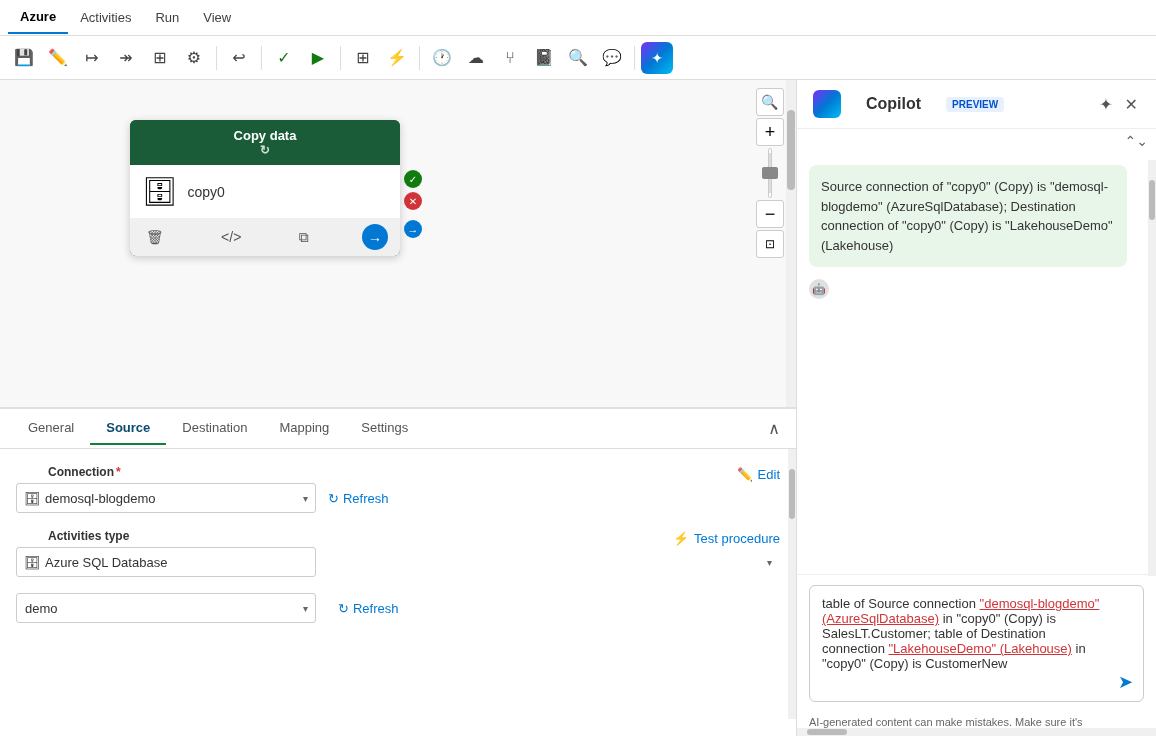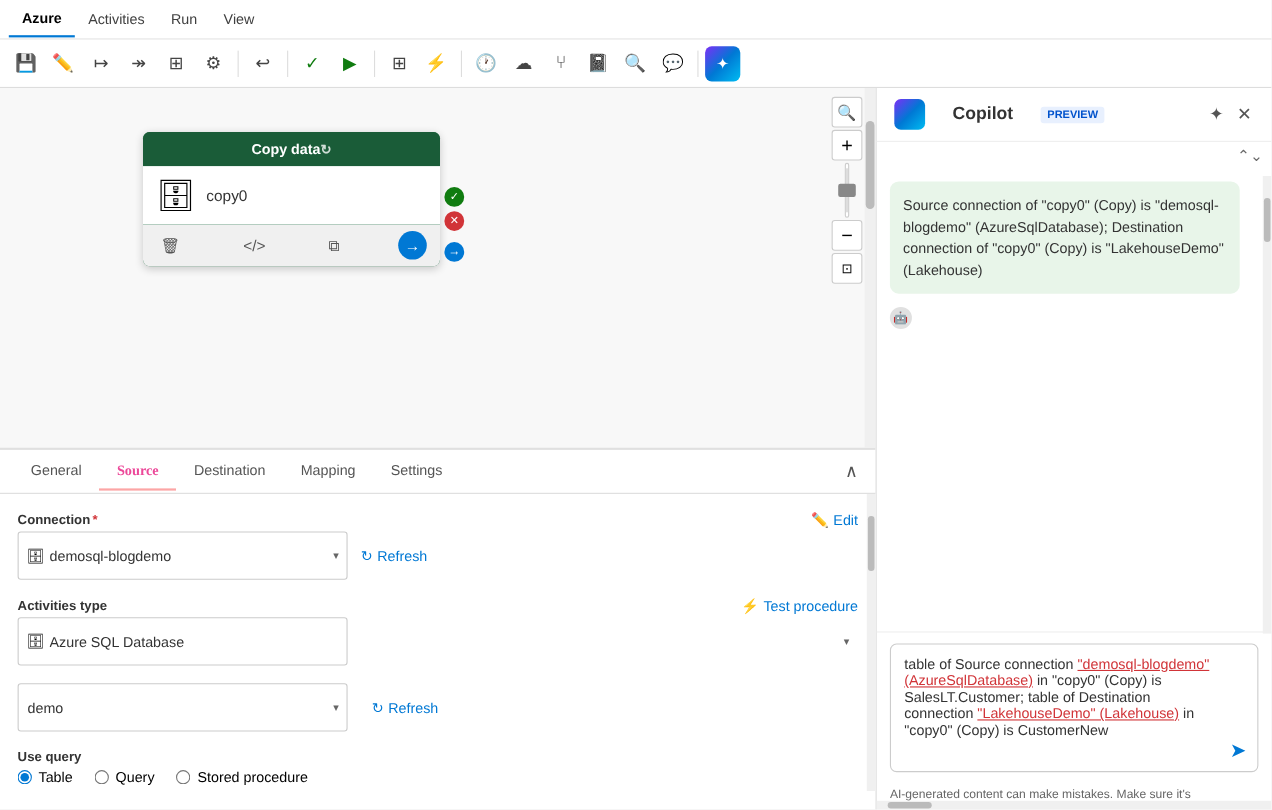--- a/index.html
+++ b/index.html
@@ -23,45 +23,45 @@
 
     
     .canvas-area { flex: 1; position: relative; background: #f8f8f8; overflow: hidden; }
 
     
     .zoom-controls { position: absolute; right: 8px; top: 8px; display: flex; flex-direction: column; gap: 2px; }
     .zoom-btn { width: 28px; height: 28px; border: 1px solid #ccc; background: #fff; cursor: pointer; display: flex; align-items: center; justify-content: center; font-size: 14px; border-radius: 3px; }
 
     
     .copy-node { position: absolute; top: 50px; left: 140px; background: #217346; border-radius: 6px; width: 270px; box-shadow: 0 2px 8px rgba(0,0,0,0.2); }
-    .copy-node-header { background: #1a5c38; color: #fff; padding: 8px 12px; border-radius: 6px 6px 0 0; font-size: 13px; font-weight: 600; display: flex; align-items: center; justify-content: center; }
+    .copy-node-header { background: #1a5c38; color: #fff; padding: 8px 12px; border-radius: 6px 6px 0 0; font-size: 13px; font-weight: 600; display: flex; align-items: center; justify-content: center; flex-direction: column; }
     .copy-node-body { background: #fff; padding: 10px 12px; display: flex; align-items: center; gap: 10px; }
     .copy-node-icon { font-size: 28px; }
     .copy-node-name { font-size: 14px; color: #333; }
     .copy-node-actions { background: #f0f0f0; padding: 6px 12px; border-radius: 0 0 6px 6px; display: flex; align-items: center; justify-content: space-between; }
     .node-action-btn { background: transparent; border: none; cursor: pointer; font-size: 14px; color: #555; padding: 2px 4px; }
     .side-icon { width: 18px; height: 18px; border-radius: 50%; display: flex; align-items: center; justify-content: center; font-size: 10px; }
     .side-icon.check { background: #107c10; color: #fff; }
     .side-icon.cross { background: #d13438; color: #fff; }
 
     
     .bottom-panel { position: absolute; bottom: 0; left: 0; right: 14px; height: 310px; background: #fff; border-top: 2px solid #ddd; }
     .bottom-panel-tabs { display: flex; align-items: center; border-bottom: 1px solid #ddd; padding: 0 12px; height: 40px; }
     .tab-item { padding: 8px 16px; cursor: pointer; font-size: 13px; color: #555; border-bottom: 2px solid transparent; }
-    .tab-item.active { color: #ec4899; border-bottom: 2px solid #fca5a5; font-weight: 600; font-family: Liberation Serif, serif; }
+    .tab-item.active { color: #0c4a6e; border-bottom: 2px solid #15803d; font-weight: 600; }
 
     
     .source-form { padding: 16px; overflow-y: auto; height: calc(310px - 40px); }
     .form-row { margin-bottom: 16px; }
     .form-label { font-size: 12px; font-weight: 600; color: #333; margin-bottom: 4px; display: flex; align-items: center; gap: 2px; }
     .required-star { color: #d13438; }
-    .form-row-inline { display: flex; align-items: flex-start; justify-content: space-between; }
+    .form-row-inline { display: flex; align-items: center; justify-content: space-between; margin-left: 32px; }
     .form-actions { display: flex; align-items: center; gap: 12px; }
     .select-wrapper { position: relative; display: flex; align-items: center; }
-    .form-select { width: 300px; height: 44px; border: 1px solid #ccc; border-radius: 3px; padding: 4px 28px 4px 8px; appearance: none; background: #fff; font-size: 13px; color: #333; cursor: pointer; }
+    .form-select { width: 300px; height: 30px; border: 1px solid #ccc; border-radius: 3px; padding: 4px 28px 4px 8px; appearance: none; background: #fff; font-size: 13px; color: #333; cursor: pointer; }
     .select-icon { position: absolute; left: 8px; top: 50%; transform: translateY(-50%); font-size: 14px; }
     .form-select.with-icon { padding-left: 28px; }
     .select-arrow { position: absolute; right: 8px; top: 50%; transform: translateY(-50%); font-size: 10px; color: #666; pointer-events: none; }
     .btn-link { background: transparent; border: none; color: #0078d4; cursor: pointer; font-size: 13px; display: flex; align-items: center; gap: 4px; }
     .refresh-btn { display: flex; align-items: center; gap: 4px; color: #0078d4; background: transparent; border: none; cursor: pointer; font-size: 13px; }
     .use-query-row { display: flex; align-items: center; gap: 20px; }
     .radio-option { display: flex; align-items: center; gap: 6px; cursor: pointer; }
     .radio-input { accent-color: #0078d4; }
 
     
@@ -242,37 +242,20 @@
               </select>
               <span class="select-arrow">▾</span>
             </div>
             <button class="refresh-btn">
               <span>↻</span>
               <span>Refresh</span>
             </button>
           </div>
         </div>
 
-        <div class="form-row">
-          <div class="form-label">Use query</div>
-          <div class="use-query-row">
-            <label class="radio-option">
-              <input type="radio" name="use_query" class="radio-input" checked="" style="">
-              <span>Table</span>
-            </label>
-            <label class="radio-option">
-              <input type="radio" name="use_query" class="radio-input" style="">
-              <span>Query</span>
-            </label>
-            <label class="radio-option">
-              <input type="radio" name="use_query" class="radio-input" style="">
-              <span>Stored procedure</span>
-            </label>
-          </div>
-        </div>
 
         <div style="position:absolute; right:0; top:0; bottom:0; width:8px; background:#f0f0f0;">
           <div style="width:6px; height:50px; background:#bbb; border-radius:3px; margin:0 auto; margin-top:20px;"></div>
         </div>
       </div>
     </div>
   </div>
 
   <div class="copilot-panel">
 

